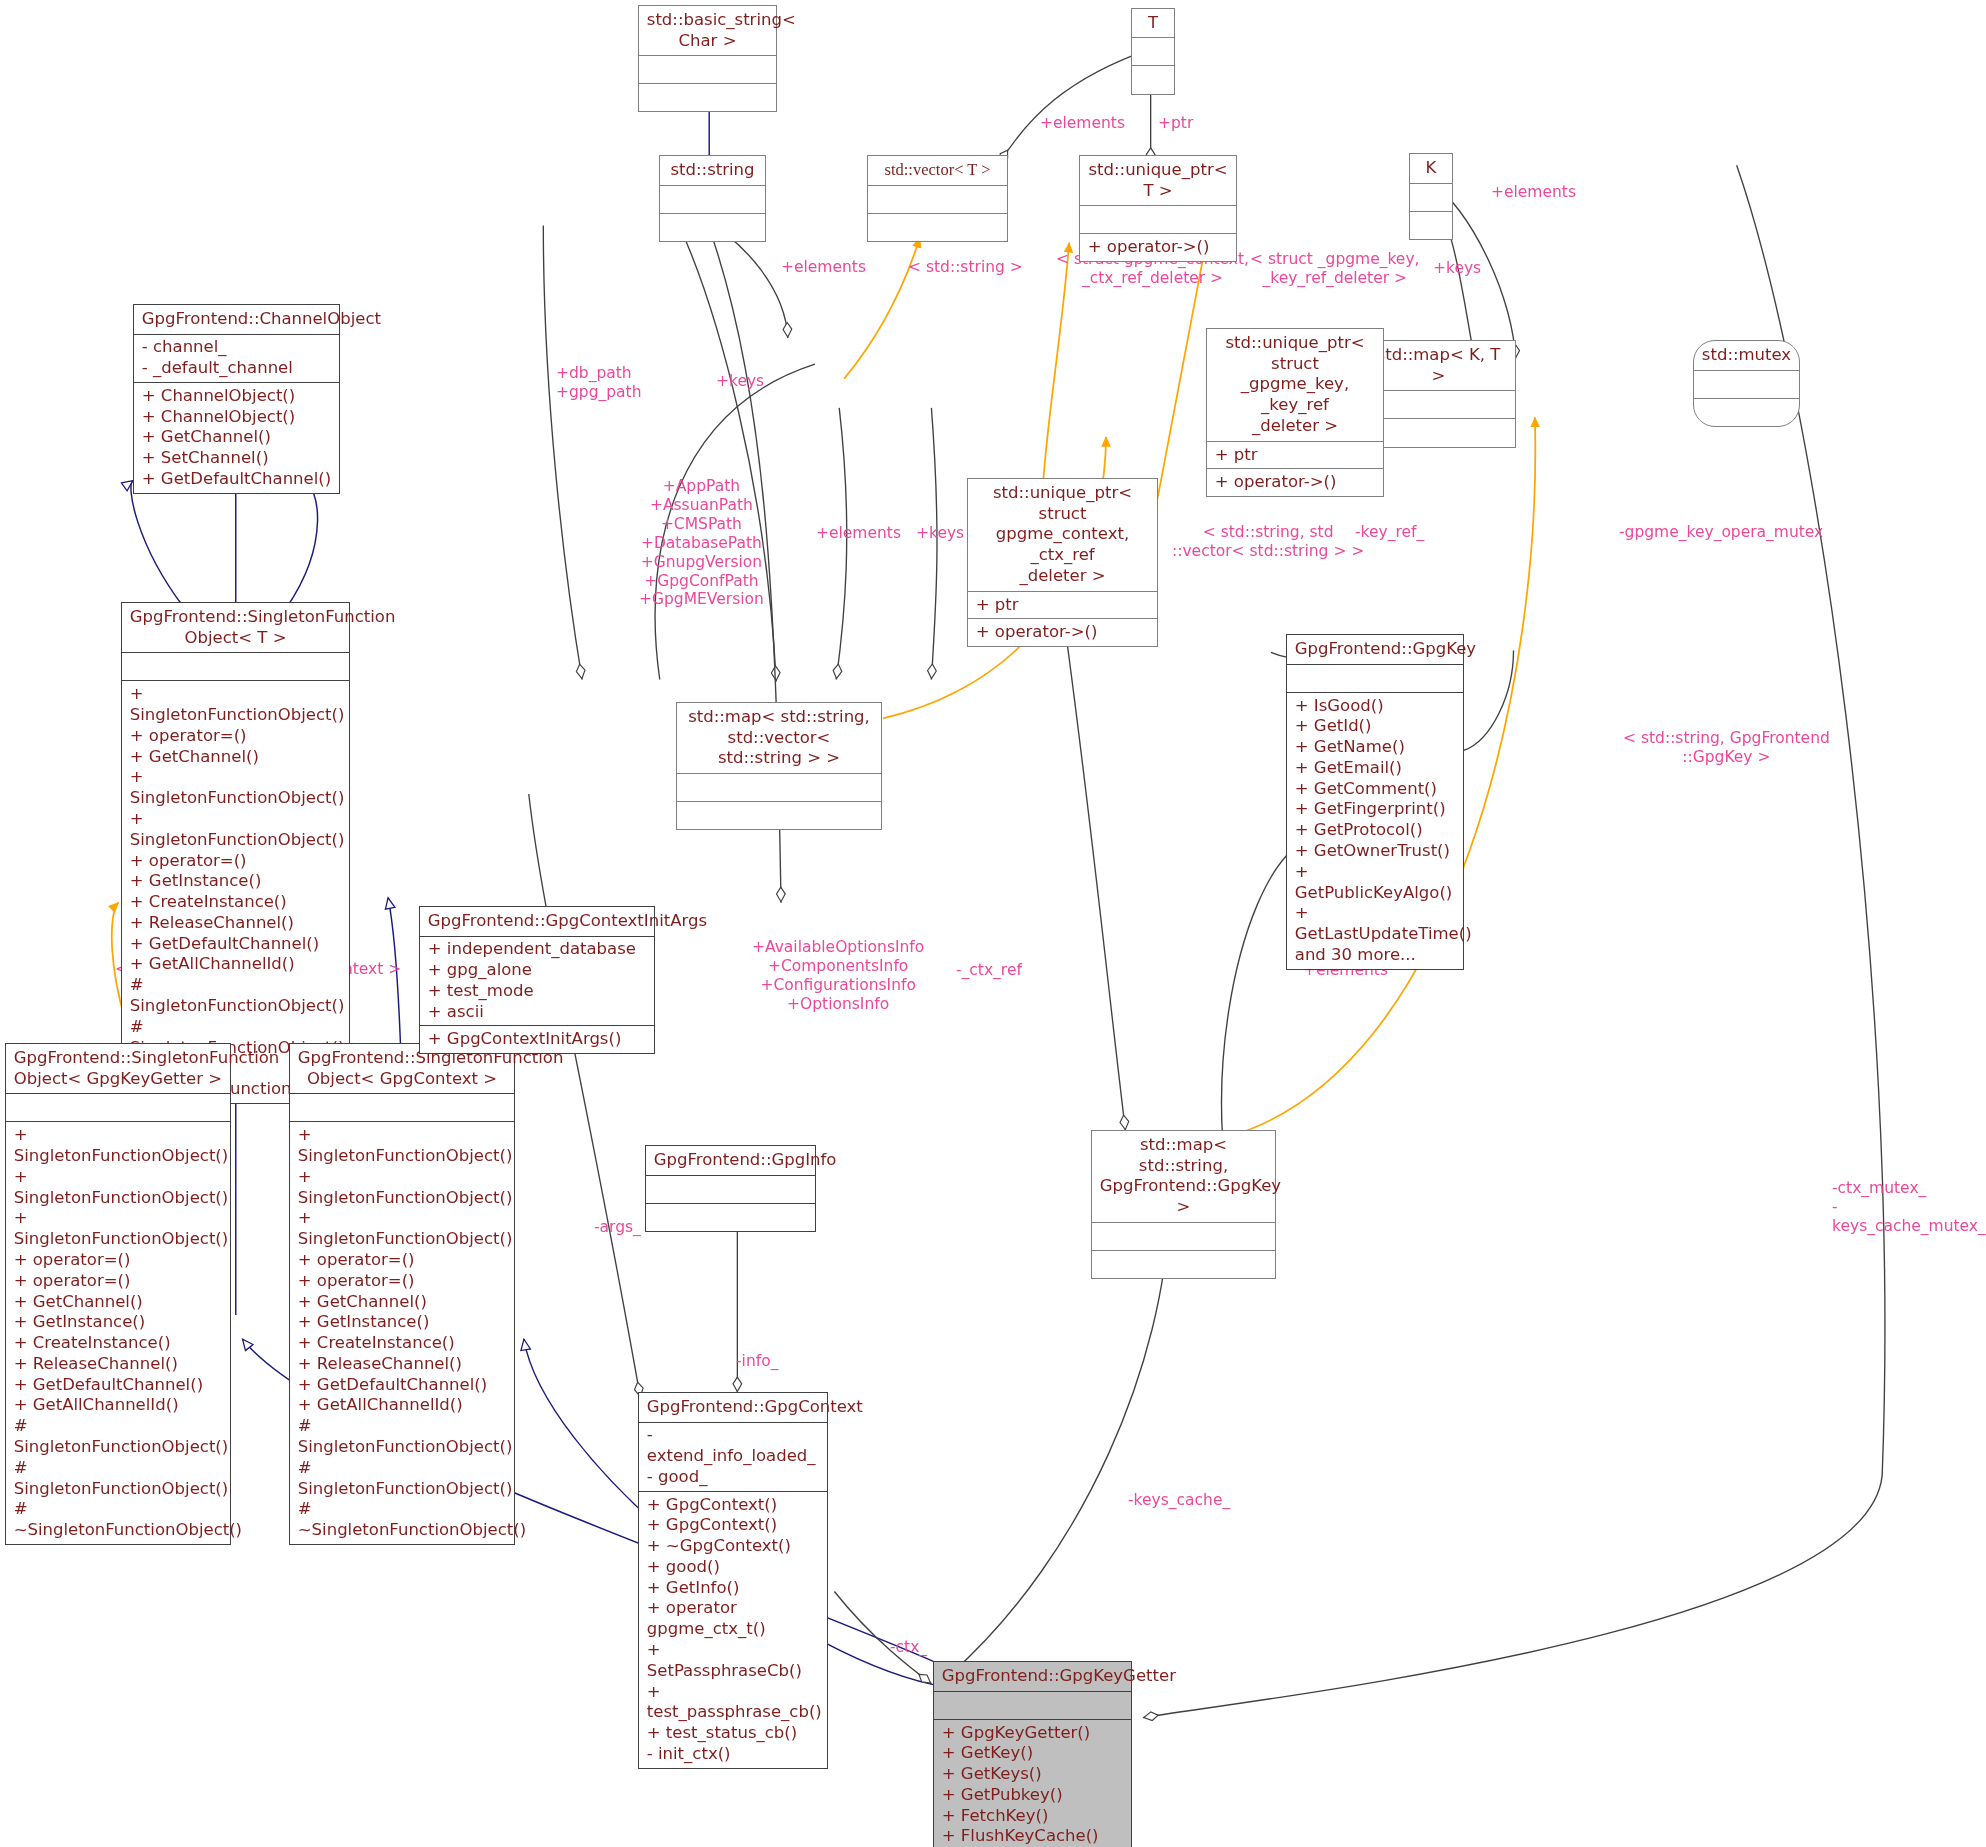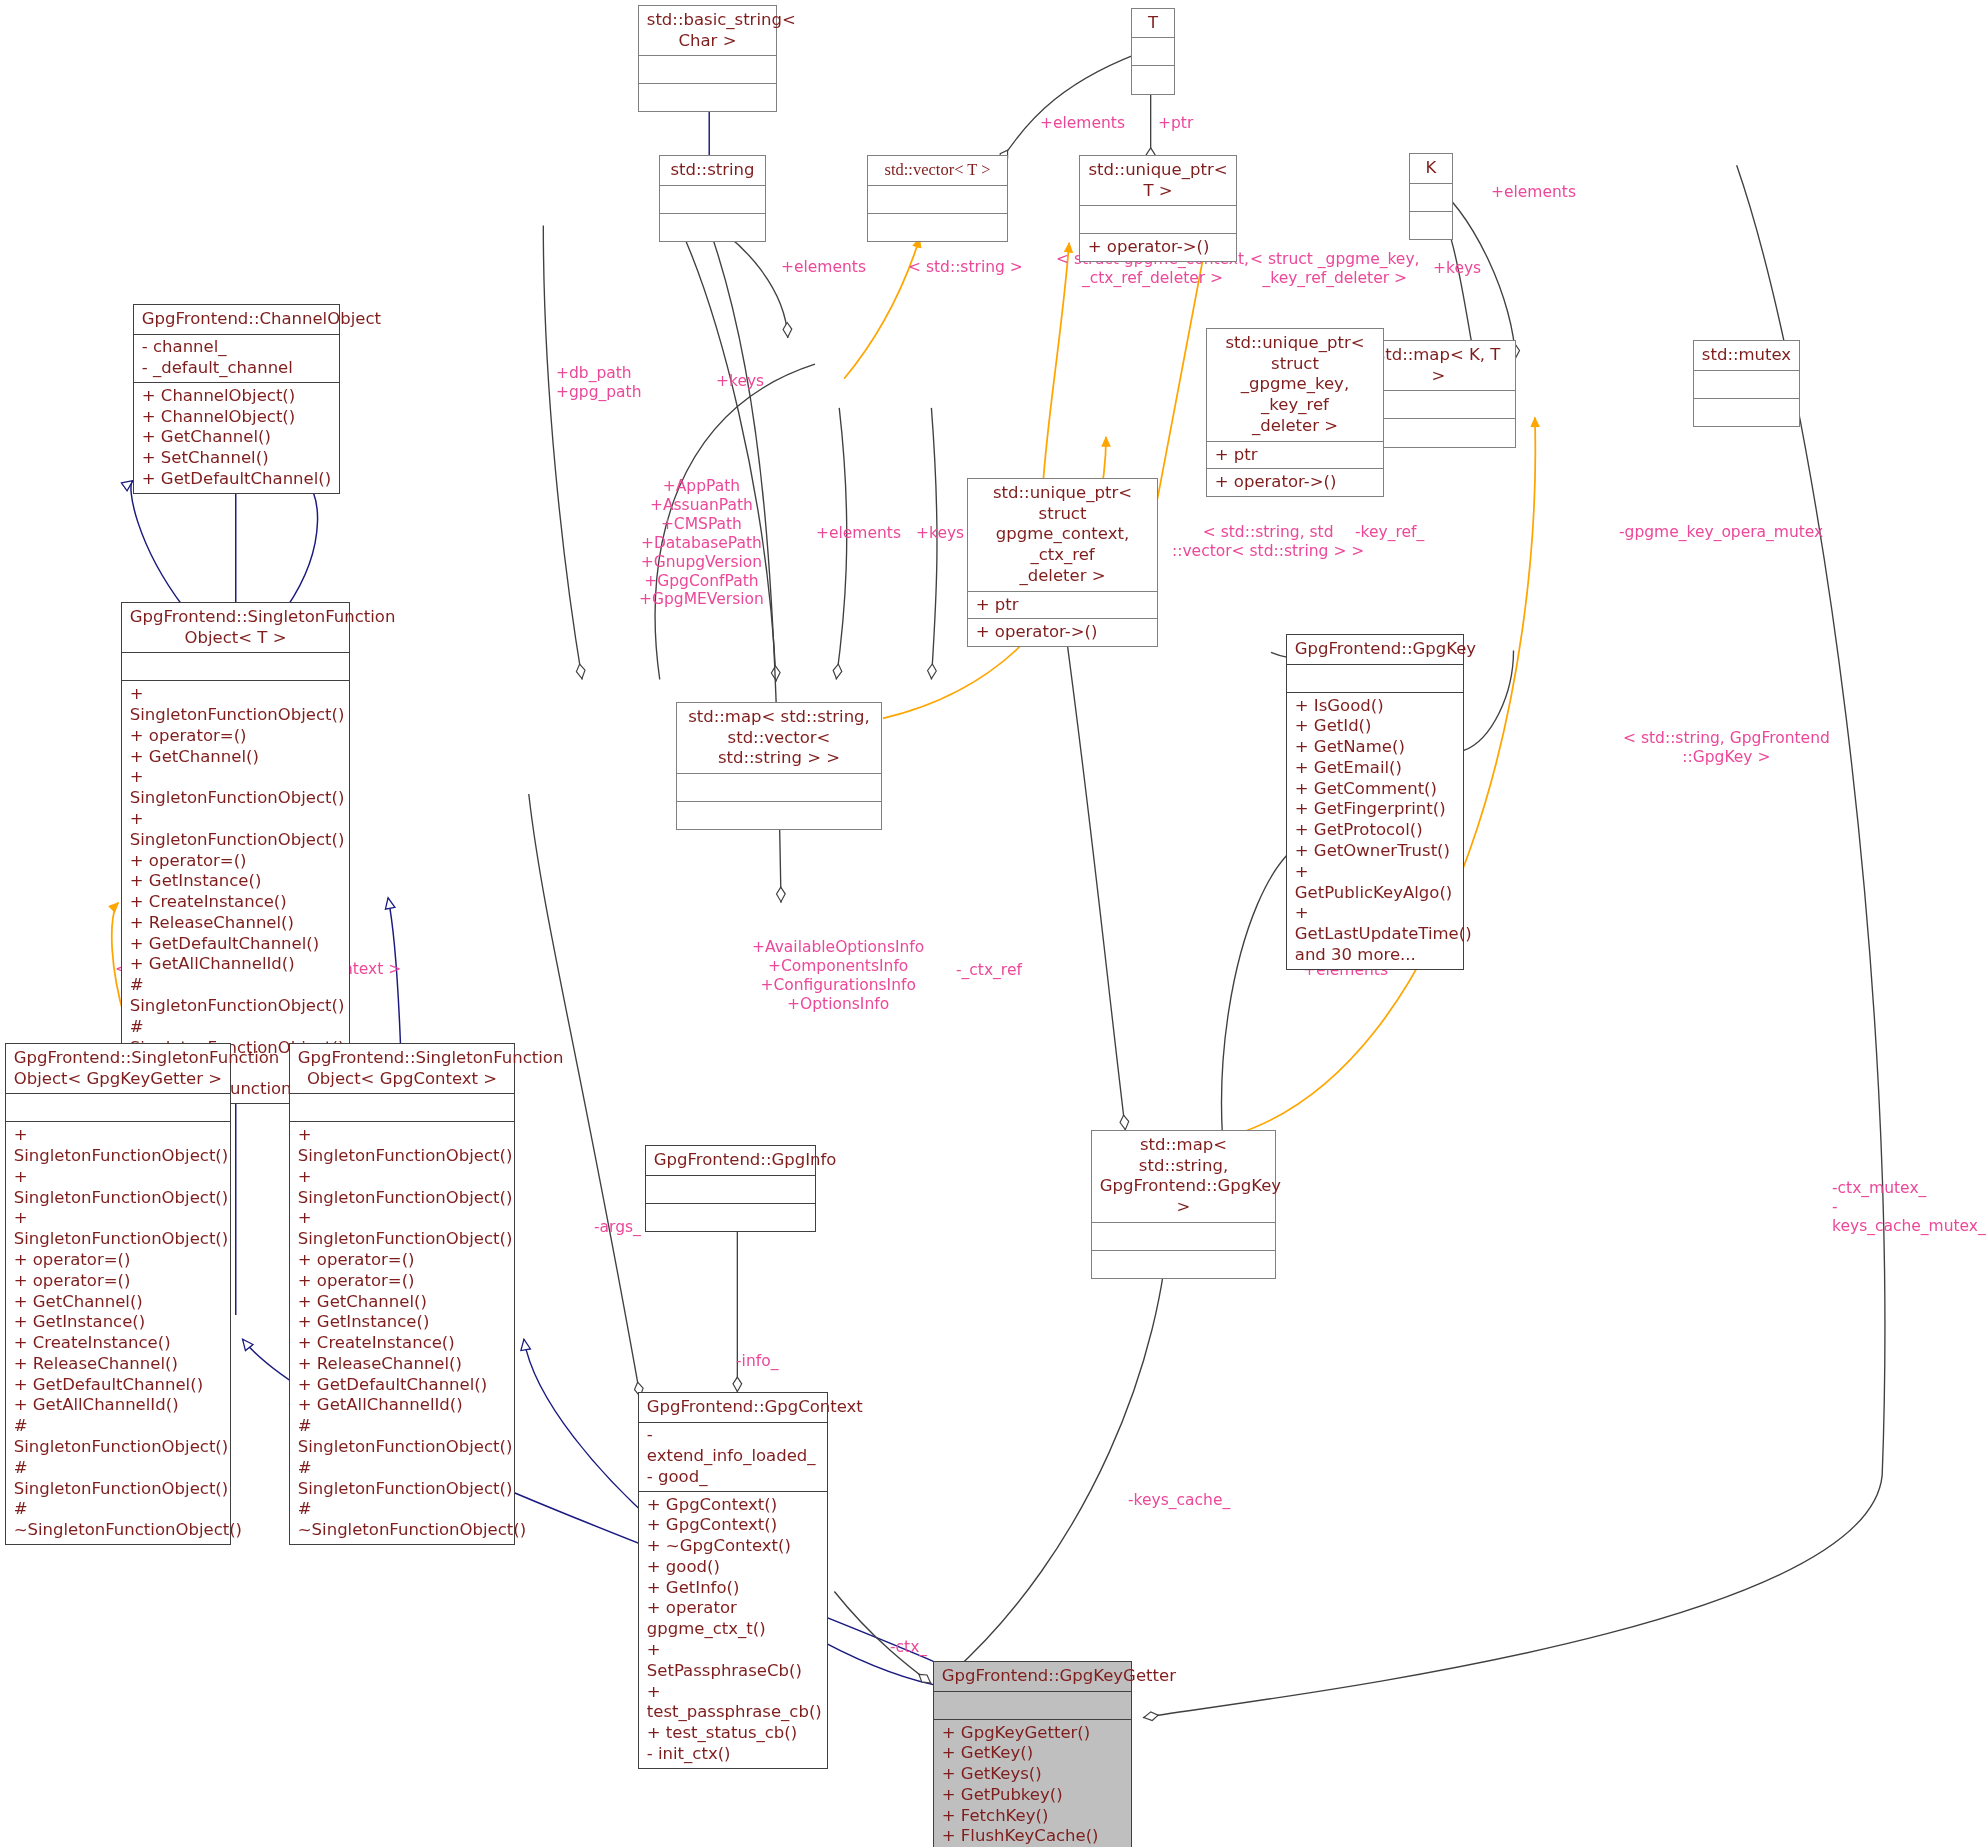--- a/index.html
+++ b/index.html
@@ -167,21 +167,21 @@
     <div class="ops empty"></div>
   </div>
 
 
   <div class="node" style="left:1361px; top:340px; width:155px;">
     <div class="title">std::map&lt; K, T &gt;</div>
     <div class="attrs empty"></div>
     <div class="ops empty"></div>
   </div>
 
-  <div class="node" style="left:1693px; top:340px; width:107px;">
+  <div class="node" style="left:1693px; top:340px; width:107px;border-radius:22px;">
     <div class="title">std::mutex</div>
     <div class="attrs empty"></div>
     <div class="ops empty"></div>
   </div>
 
   <div class="node" style="left:1206px; top:328px; width:178px;">
     <div class="title">std::unique_ptr&lt; struct
 _gpgme_key, _key_ref
 _deleter &gt;</div>
     <div class="attrs">+ ptr</div>
@@ -274,20 +274,28 @@
 + GetInstance()
 + CreateInstance()
 + ReleaseChannel()
 + GetDefaultChannel()
 + GetAllChannelId()
 # SingletonFunctionObject()
 # SingletonFunctionObject()
 # ~SingletonFunctionObject()</div>
   </div>
 
+  <div class="node dark" style="left:419px; top:906px; width:236px;">
+    <div class="title">GpgFrontend::GpgContextInitArgs</div>
+    <div class="attrs">+ independent_database
++ gpg_alone
++ test_mode
++ ascii</div>
+    <div class="ops">+ GpgContextInitArgs()</div>
+  </div>
 
   <div class="node dark" style="left:645px; top:1145px; width:171px;">
     <div class="title">GpgFrontend::GpgInfo</div>
     <div class="attrs empty"></div>
     <div class="ops empty"></div>
   </div>
 
   <div class="node dark" style="left:1286px; top:634px; width:178px;">
     <div class="title">GpgFrontend::GpgKey</div>
     <div class="attrs empty"></div>

